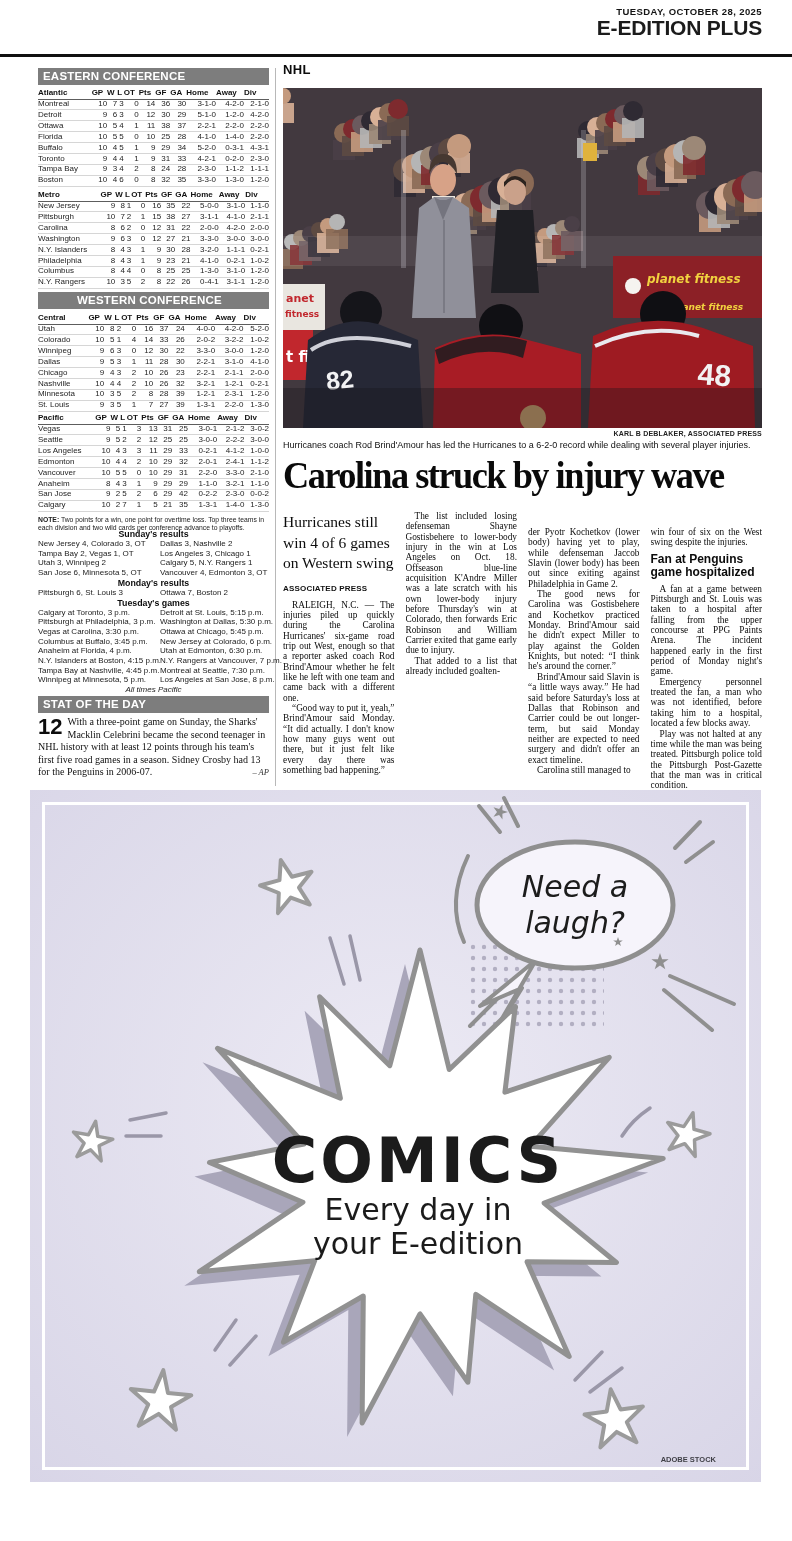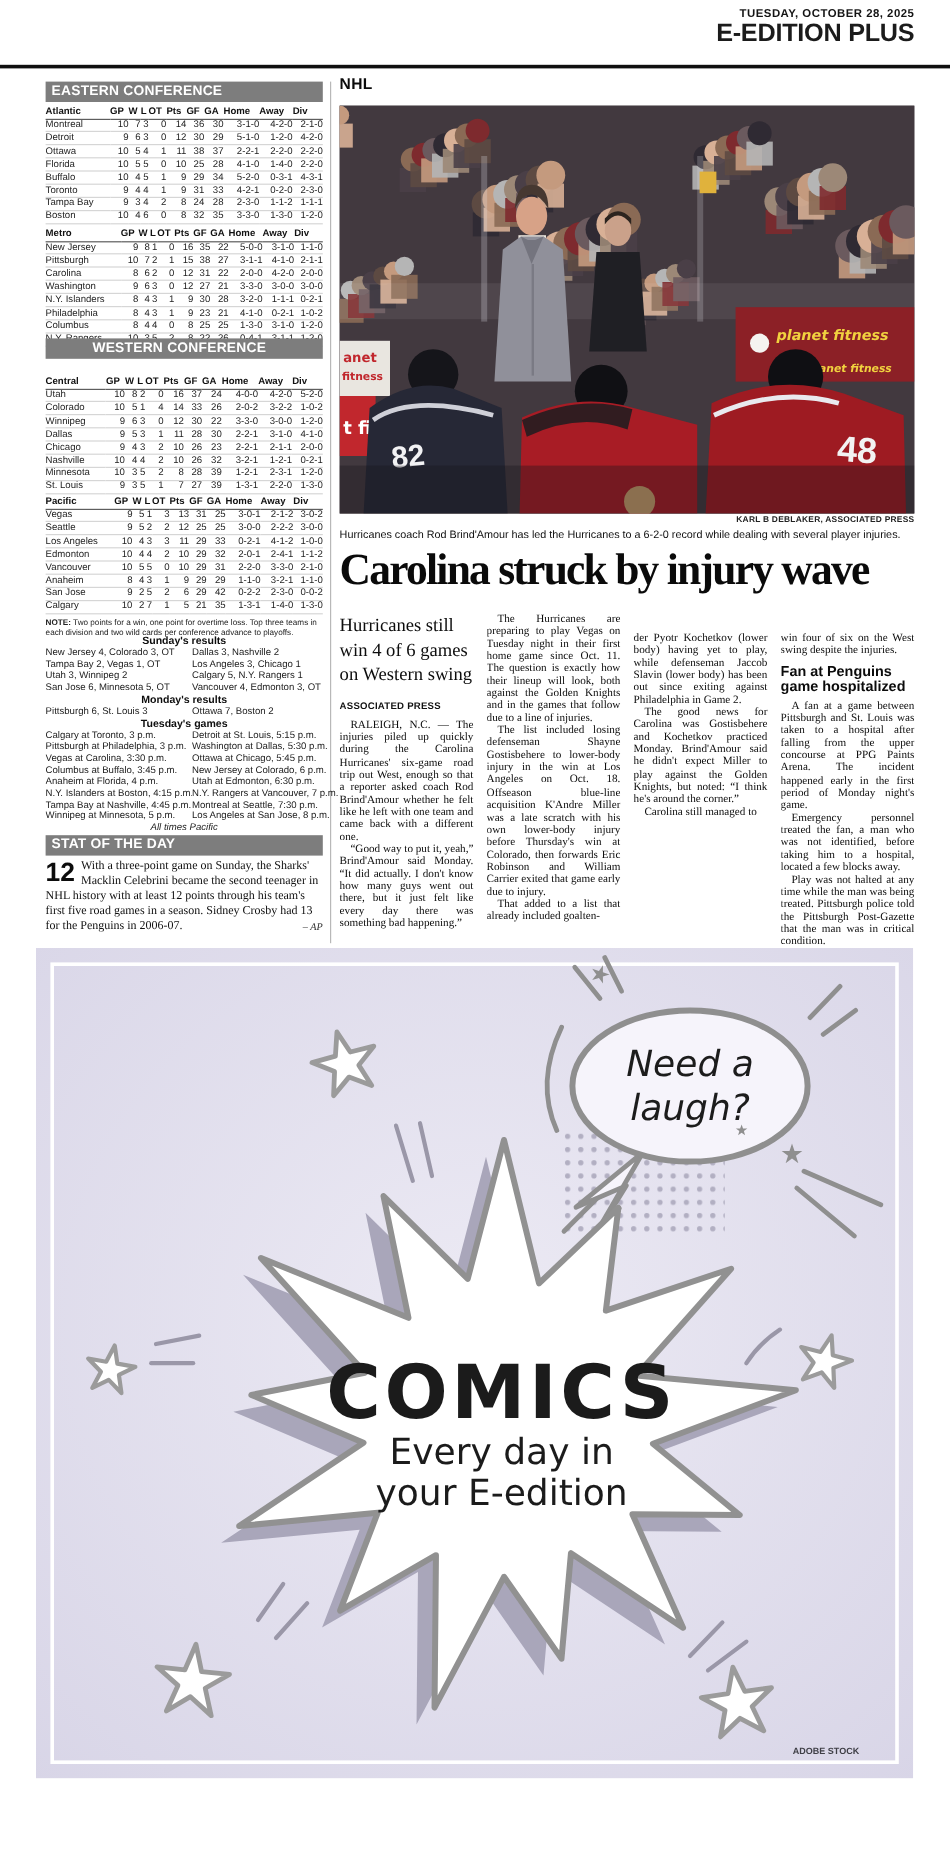--- a/index.html
+++ b/index.html
@@ -9,21 +9,21 @@
   
   .hdr-date{position:absolute;top:6px;right:30px;font:bold 9.5px "Liberation Sans",sans-serif;letter-spacing:.4px;color:#141414;}
   .hdr-edition{position:absolute;top:16px;right:30px;font:bold 21px "Liberation Sans",sans-serif;letter-spacing:-.2px;color:#1b1b1b;}
   .top-rule{position:absolute;top:54px;left:0;width:792px;height:3px;background:#101010;}
   .vdiv{position:absolute;left:275px;top:68px;width:1px;height:718px;background:#b8b8b8;}
 
   
   .left-col{position:absolute;left:38px;top:68px;width:231px;}
   .sec-bar{position:absolute;left:0;width:100%;height:17px;background:#7d7d7d;color:#fff;
            font:bold 11.5px/17px "Liberation Sans",sans-serif;padding-left:5px;box-sizing:border-box;letter-spacing:.2px;}
-  #bar-east{top:0;} #bar-west{top:214px;padding-left:39px;} #bar-stat{top:628px;}
+  #bar-east{top:0;} #bar-west{top:224px;padding-left:39px;} #bar-stat{top:628px;}
   .tbl{position:absolute;left:0;width:100%;}
   #tbl-atlantic{top:20px;} #tbl-metro{top:122px;} #tbl-central{top:245px;} #tbl-pacific{top:345px;}
   .st{width:100%;border-collapse:collapse;table-layout:auto;}
   .st th{font:bold 8px/9px "Liberation Sans",sans-serif;text-align:left;padding:0 0 1.5px;border-bottom:1px solid #5d5d5d;white-space:nowrap;color:#111;}
   .st td{font:8px/8.9px "Liberation Sans",sans-serif;text-align:right;padding:.5px 0;border-bottom:1px solid #d6d6d6;white-space:nowrap;color:#1d1d1d;}
   .st .c0{text-align:left;}
   #note{position:absolute;top:448px;width:100%;font:6.8px/8.1px "Liberation Sans",sans-serif;color:#222;}
   #note b{font-weight:bold;}
   #results{position:absolute;top:461px;width:100%;}
   .res-hdr{text-align:center;font:bold 8.8px/10px "Liberation Sans",sans-serif;color:#0d0d0d;}
@@ -792,29 +792,29 @@
     <div class="scol">
       <div class="deck">Hurricanes still win 4 of 6 games on Western swing</div>
       <div class="byline">ASSOCIATED PRESS</div>
       <div>
           <p class="para">RALEIGH, N.C. — The injuries piled up quickly during the Carolina Hurricanes' six-game road trip out West, enough so that a reporter asked coach Rod Brind'Amour whether he felt like he left with one team and came back with a different one.</p>
           <p class="para">“Good way to put it, yeah,” Brind'Amour said Monday. “It did actually. I don't know how many guys went out there, but it just felt like every day there was something bad happening.”</p>
         </div>
     </div>
     <div class="scol">
       <div>
-          <p class="para">The Hurricanes are preparing to play Vegas on Tuesday night in their first home game since Oct. 11. The question is exactly how their lineup will look, both against the Golden Knights and in the games that follow due to a line of injuries.</p>
           <p class="para">The list included losing defenseman Shayne Gostisbehere to lower-body injury in the win at Los Angeles on Oct. 18. Offseason blue-line acquisition K'Andre Miller was a late scratch with his own lower-body injury before Thursday's win at Colorado, then forwards Eric Robinson and William Carrier exited that game early due to injury.</p>
           <p class="para">That added to a list that already included goalten-</p>
         </div>
     </div>
     <div class="scol">
       <p class="para cont">der Pyotr Kochetkov (lower body) having yet to play, while defenseman Jaccob Slavin (lower body) has been out since exiting against Philadelphia in Game 2.</p>
       <div>
           <p class="para">The good news for Carolina was Gostisbehere and Kochetkov practiced Monday. Brind'Amour said he didn't expect Miller to play against the Golden Knights, but noted: “I think he's around the corner.”</p>
+          <p class="para">Brind'Amour said Slavin is “a little ways away.” He had said before Saturday's loss at Dallas that Robinson and Carrier could be out longer-term, but said Monday neither are expected to need surgery and didn't offer an exact timeline.</p>
           <p class="para">Carolina still managed to</p>
         </div>
     </div>
     <div class="scol">
       <p class="para cont">win four of six on the West swing despite the injuries.</p>
       <div class="subhead2">Fan at Penguins game hospitalized</div>
       <div>
           <p class="para">A fan at a game between Pittsburgh and St. Louis was taken to a hospital after falling from the upper concourse at PPG Paints Arena. The incident happened early in the first period of Monday night's game.</p>
           <p class="para">Emergency personnel treated the fan, a man who was not identified, before taking him to a hospital, located a few blocks away.</p>
           <p class="para">Play was not halted at any time while the man was being treated. Pittsburgh police told the Pittsburgh Post-Gazette that the man was in critical condition.</p>

